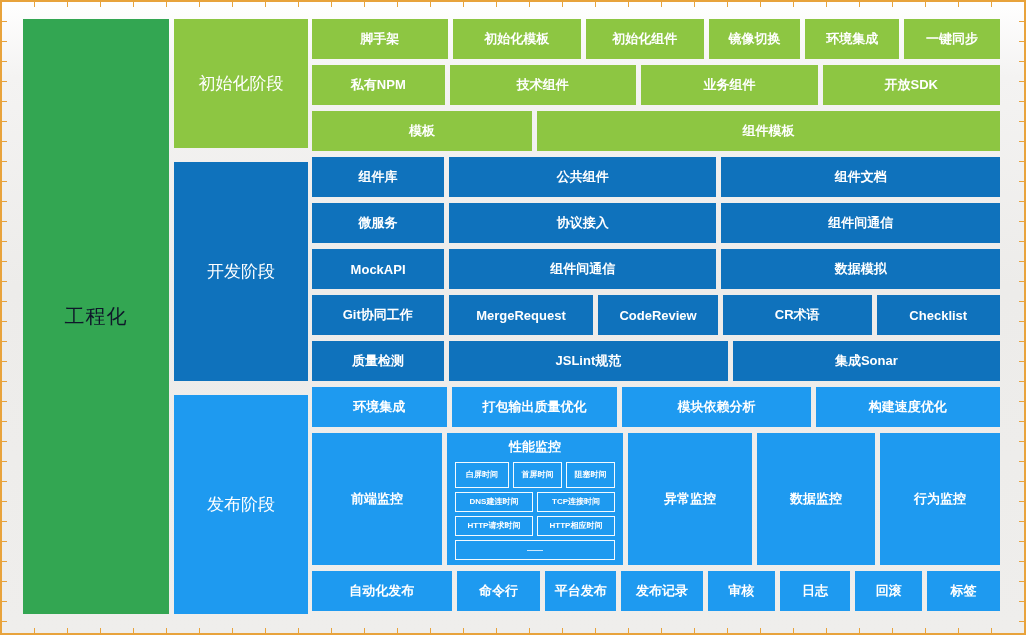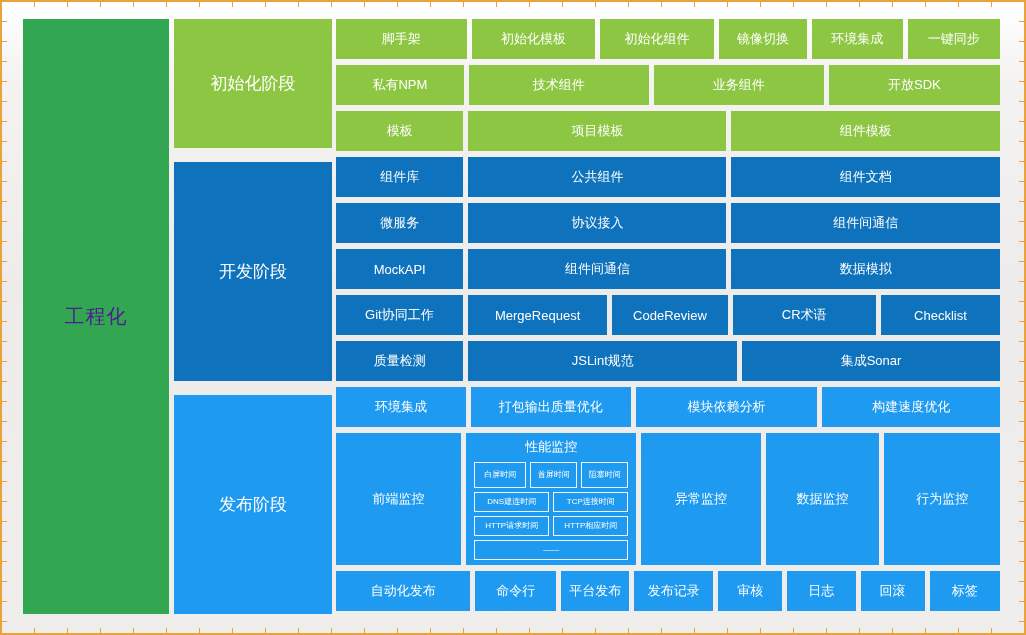--- a/index.html
+++ b/index.html
@@ -26,32 +26,32 @@
   .tick-left{position:absolute;top:0;bottom:0;left:0;width:5px;
     background:repeating-linear-gradient(180deg,transparent 0 19px,var(--gold) 19px 20px);}
   .tick-right{position:absolute;top:0;bottom:0;right:0;width:5px;
     background:repeating-linear-gradient(180deg,transparent 0 19px,var(--gold) 19px 20px);}
 
   .board{position:absolute;left:21px;top:17px;width:977px;height:595px;
     display:flex;flex-direction:row;gap:0;}
   .root-col{width:146px;margin-right:5px;}
   .root-block{width:100%;height:100%;background:var(--dark-green);
     display:flex;align-items:center;justify-content:center;
-    color:#4c1d95;font-size:20px;letter-spacing:1px;}
-  .stage-col{width:158px;margin-right:4px;display:flex;flex-direction:column;gap:14px;}
+    color:#0f172a;font-size:20px;letter-spacing:1px;}
+  .stage-col{width:134px;margin-right:4px;display:flex;flex-direction:column;gap:14px;}
   .stage{display:flex;align-items:center;justify-content:center;color:#fff;font-size:17px;}
   .stage-init{height:132px;background:var(--light-green);}
   .stage-dev{height:224px;background:var(--dark-blue);}
   .stage-release{height:224px;background:var(--light-blue);}
 
   .grid{flex:1;display:flex;flex-direction:column;gap:6px;}
   .row{display:flex;flex-direction:row;gap:5px;height:40px;}
   .row.tall{height:132px;}
   .cell{display:flex;align-items:center;justify-content:center;
-    color:#fff;font-size:13px;text-align:center;min-width:0;}
+    color:#fff;font-size:13px;text-align:center;min-width:0;font-weight:bold;}
   .g{background:var(--light-green);}
   .b{background:var(--dark-blue);}
   .lb{background:var(--light-blue);}
 
   .perf{flex-direction:column;justify-content:flex-start;padding:5px 8px 7px 8px;}
   .perf-title{font-size:13px;line-height:1.4;margin-bottom:2px;}
   .chip-row{display:flex;gap:4px;width:100%;margin-top:4px;}
   .chip{flex:1;border:1px solid rgba(255,255,255,.95);border-radius:0;
     display:flex;align-items:center;justify-content:center;
     font-size:8px;line-height:1.2;color:#fff;padding:1px 2px;
@@ -92,21 +92,20 @@
 
       <div class="row">
         <div class="cell g" style="flex:130 1 0">私有NPM</div>
         <div class="cell g" style="flex:183 1 0">技术组件</div>
         <div class="cell g" style="flex:173 1 0">业务组件</div>
         <div class="cell g" style="flex:174 1 0">开放SDK</div>
       </div>
 
       <div class="row">
         <div class="cell g" style="flex:130 1 0">模板</div>
-        <div class="cell g" style="flex:263 1 0">项目模板</div>
         <div class="cell g" style="flex:274 1 0">组件模板</div>
       </div>
 
       <div class="row">
         <div class="cell b" style="flex:130 1 0">组件库</div>
         <div class="cell b" style="flex:263 1 0">公共组件</div>
         <div class="cell b" style="flex:274 1 0">组件文档</div>
       </div>
 
       <div class="row">

